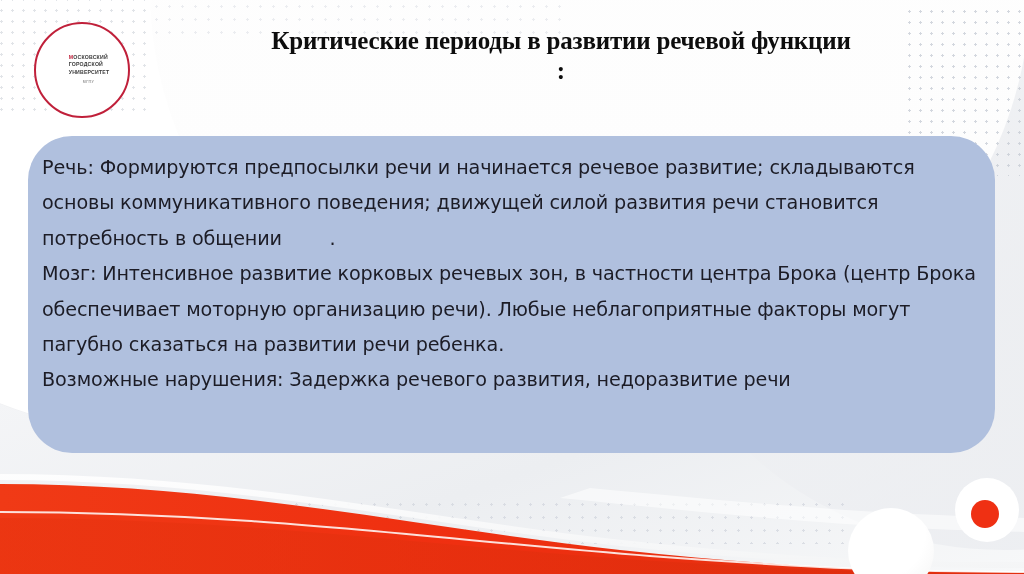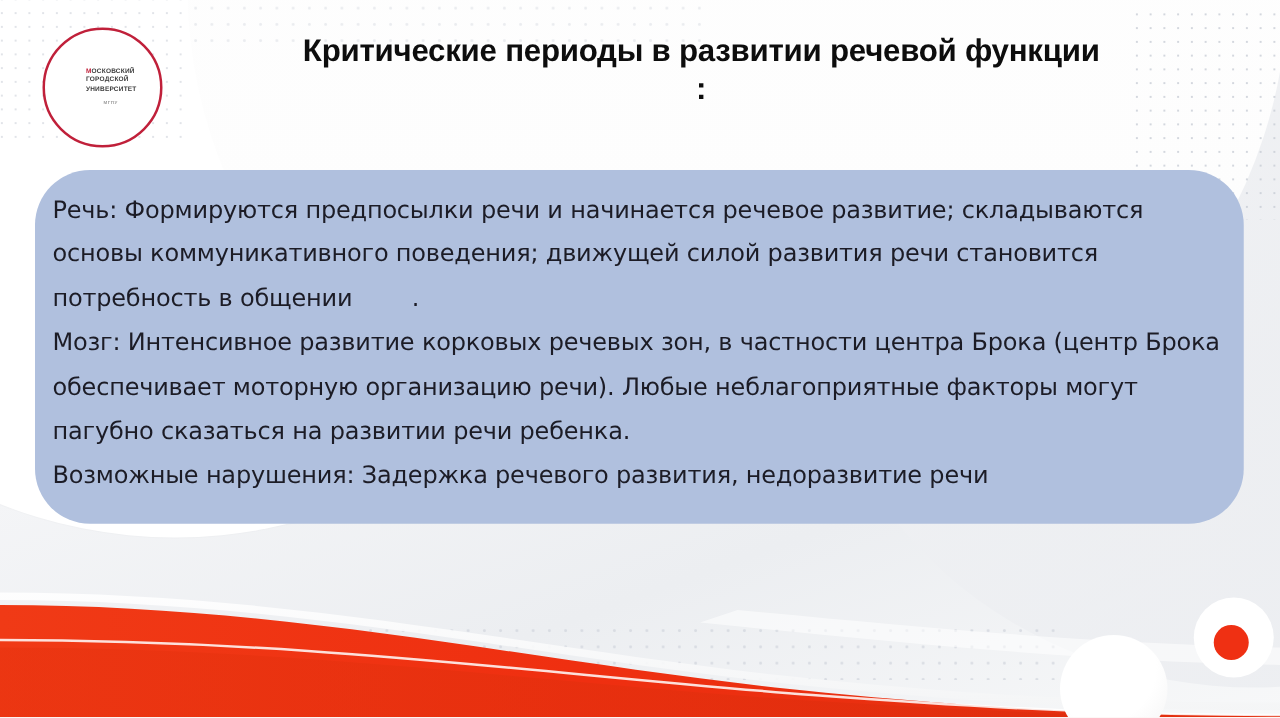--- a/index.html
+++ b/index.html
@@ -151,29 +151,30 @@
   .title {
     position: absolute;
     left: 118px; top: 26px;
     width: 886px;
     text-align: center;
     font-size: 25px;
     line-height: 30px;
     font-weight: bold;
     color: #0d0d0d;
     letter-spacing: -0.2px;
+    font-family: Liberation Serif, serif;
   }
   .title-line { display: block; white-space: nowrap; }
   .title-line.colon { letter-spacing: 0; }
 
   
   .card {
     position: absolute;
     left: 28px; top: 136px;
-    width: 967px; height: 283px;
+    width: 967px; height: 317px;
     background: #b0c0de;
     border-radius: 44px;
     box-sizing: border-box;
     padding: 14px 18px 0 14px;
     overflow: hidden;
   }
   .card-text {
     font-family: "DejaVu Sans", sans-serif;
     font-size: 19.2px;
     line-height: 35.4px;

